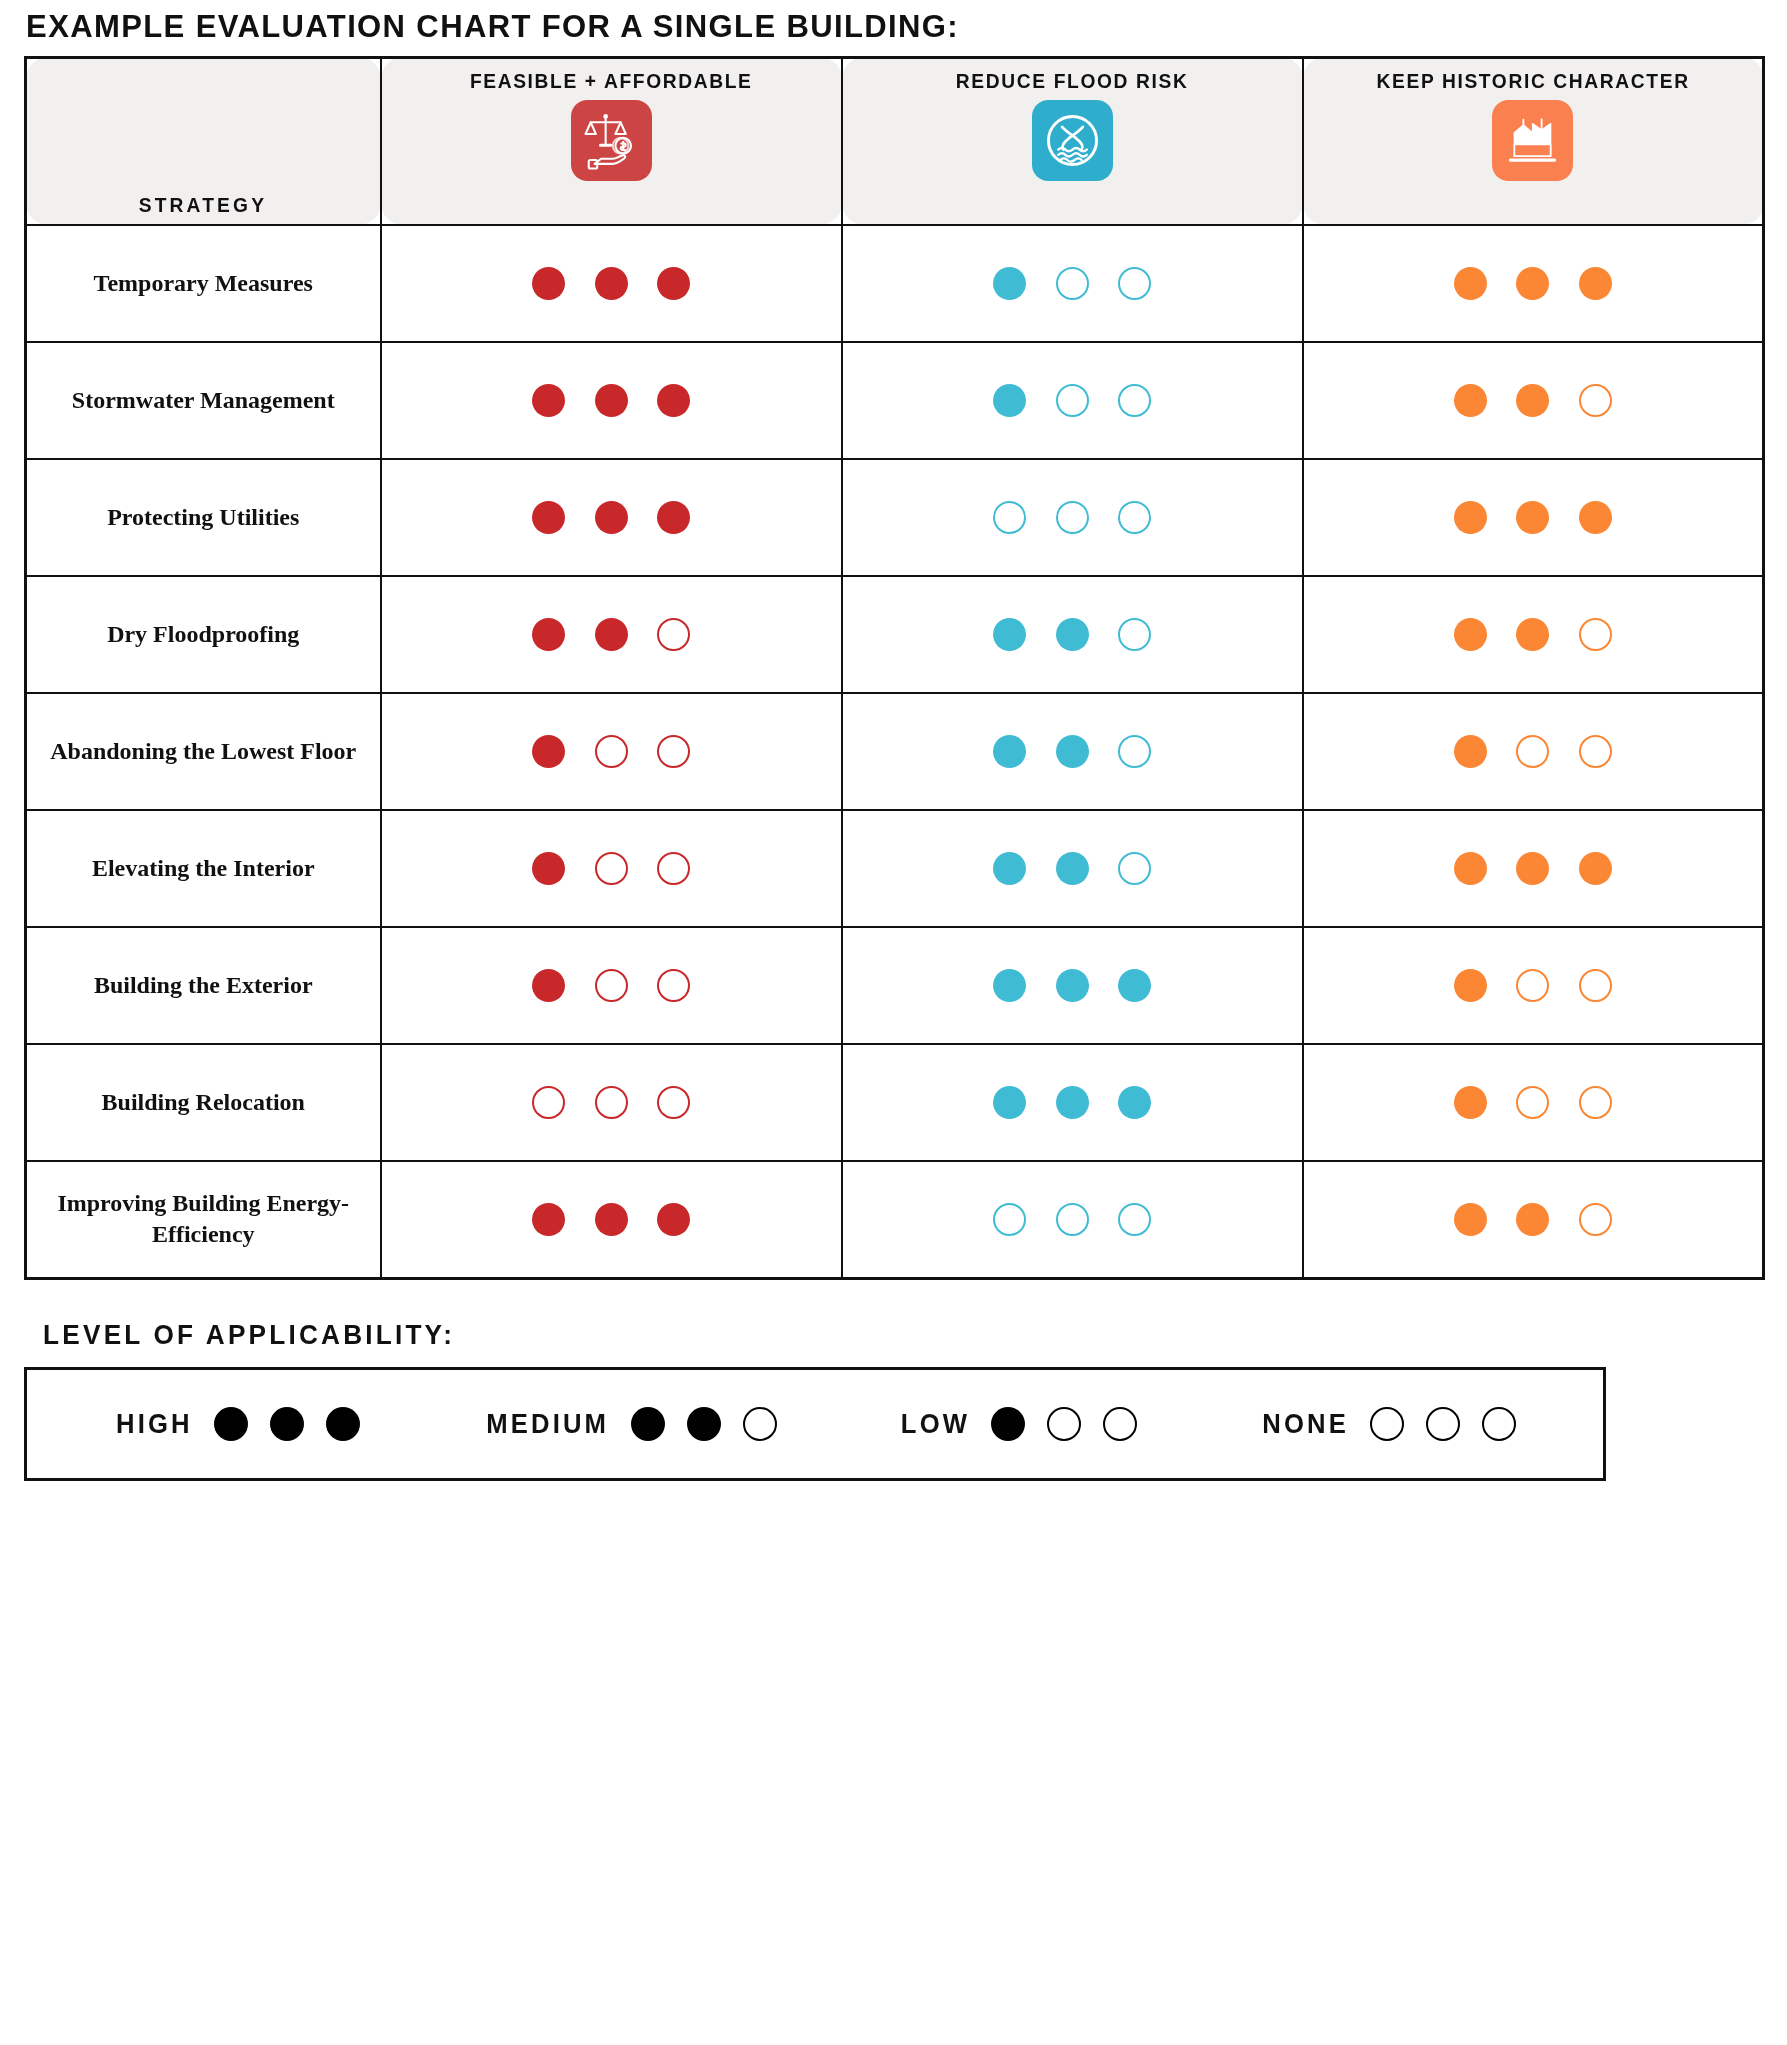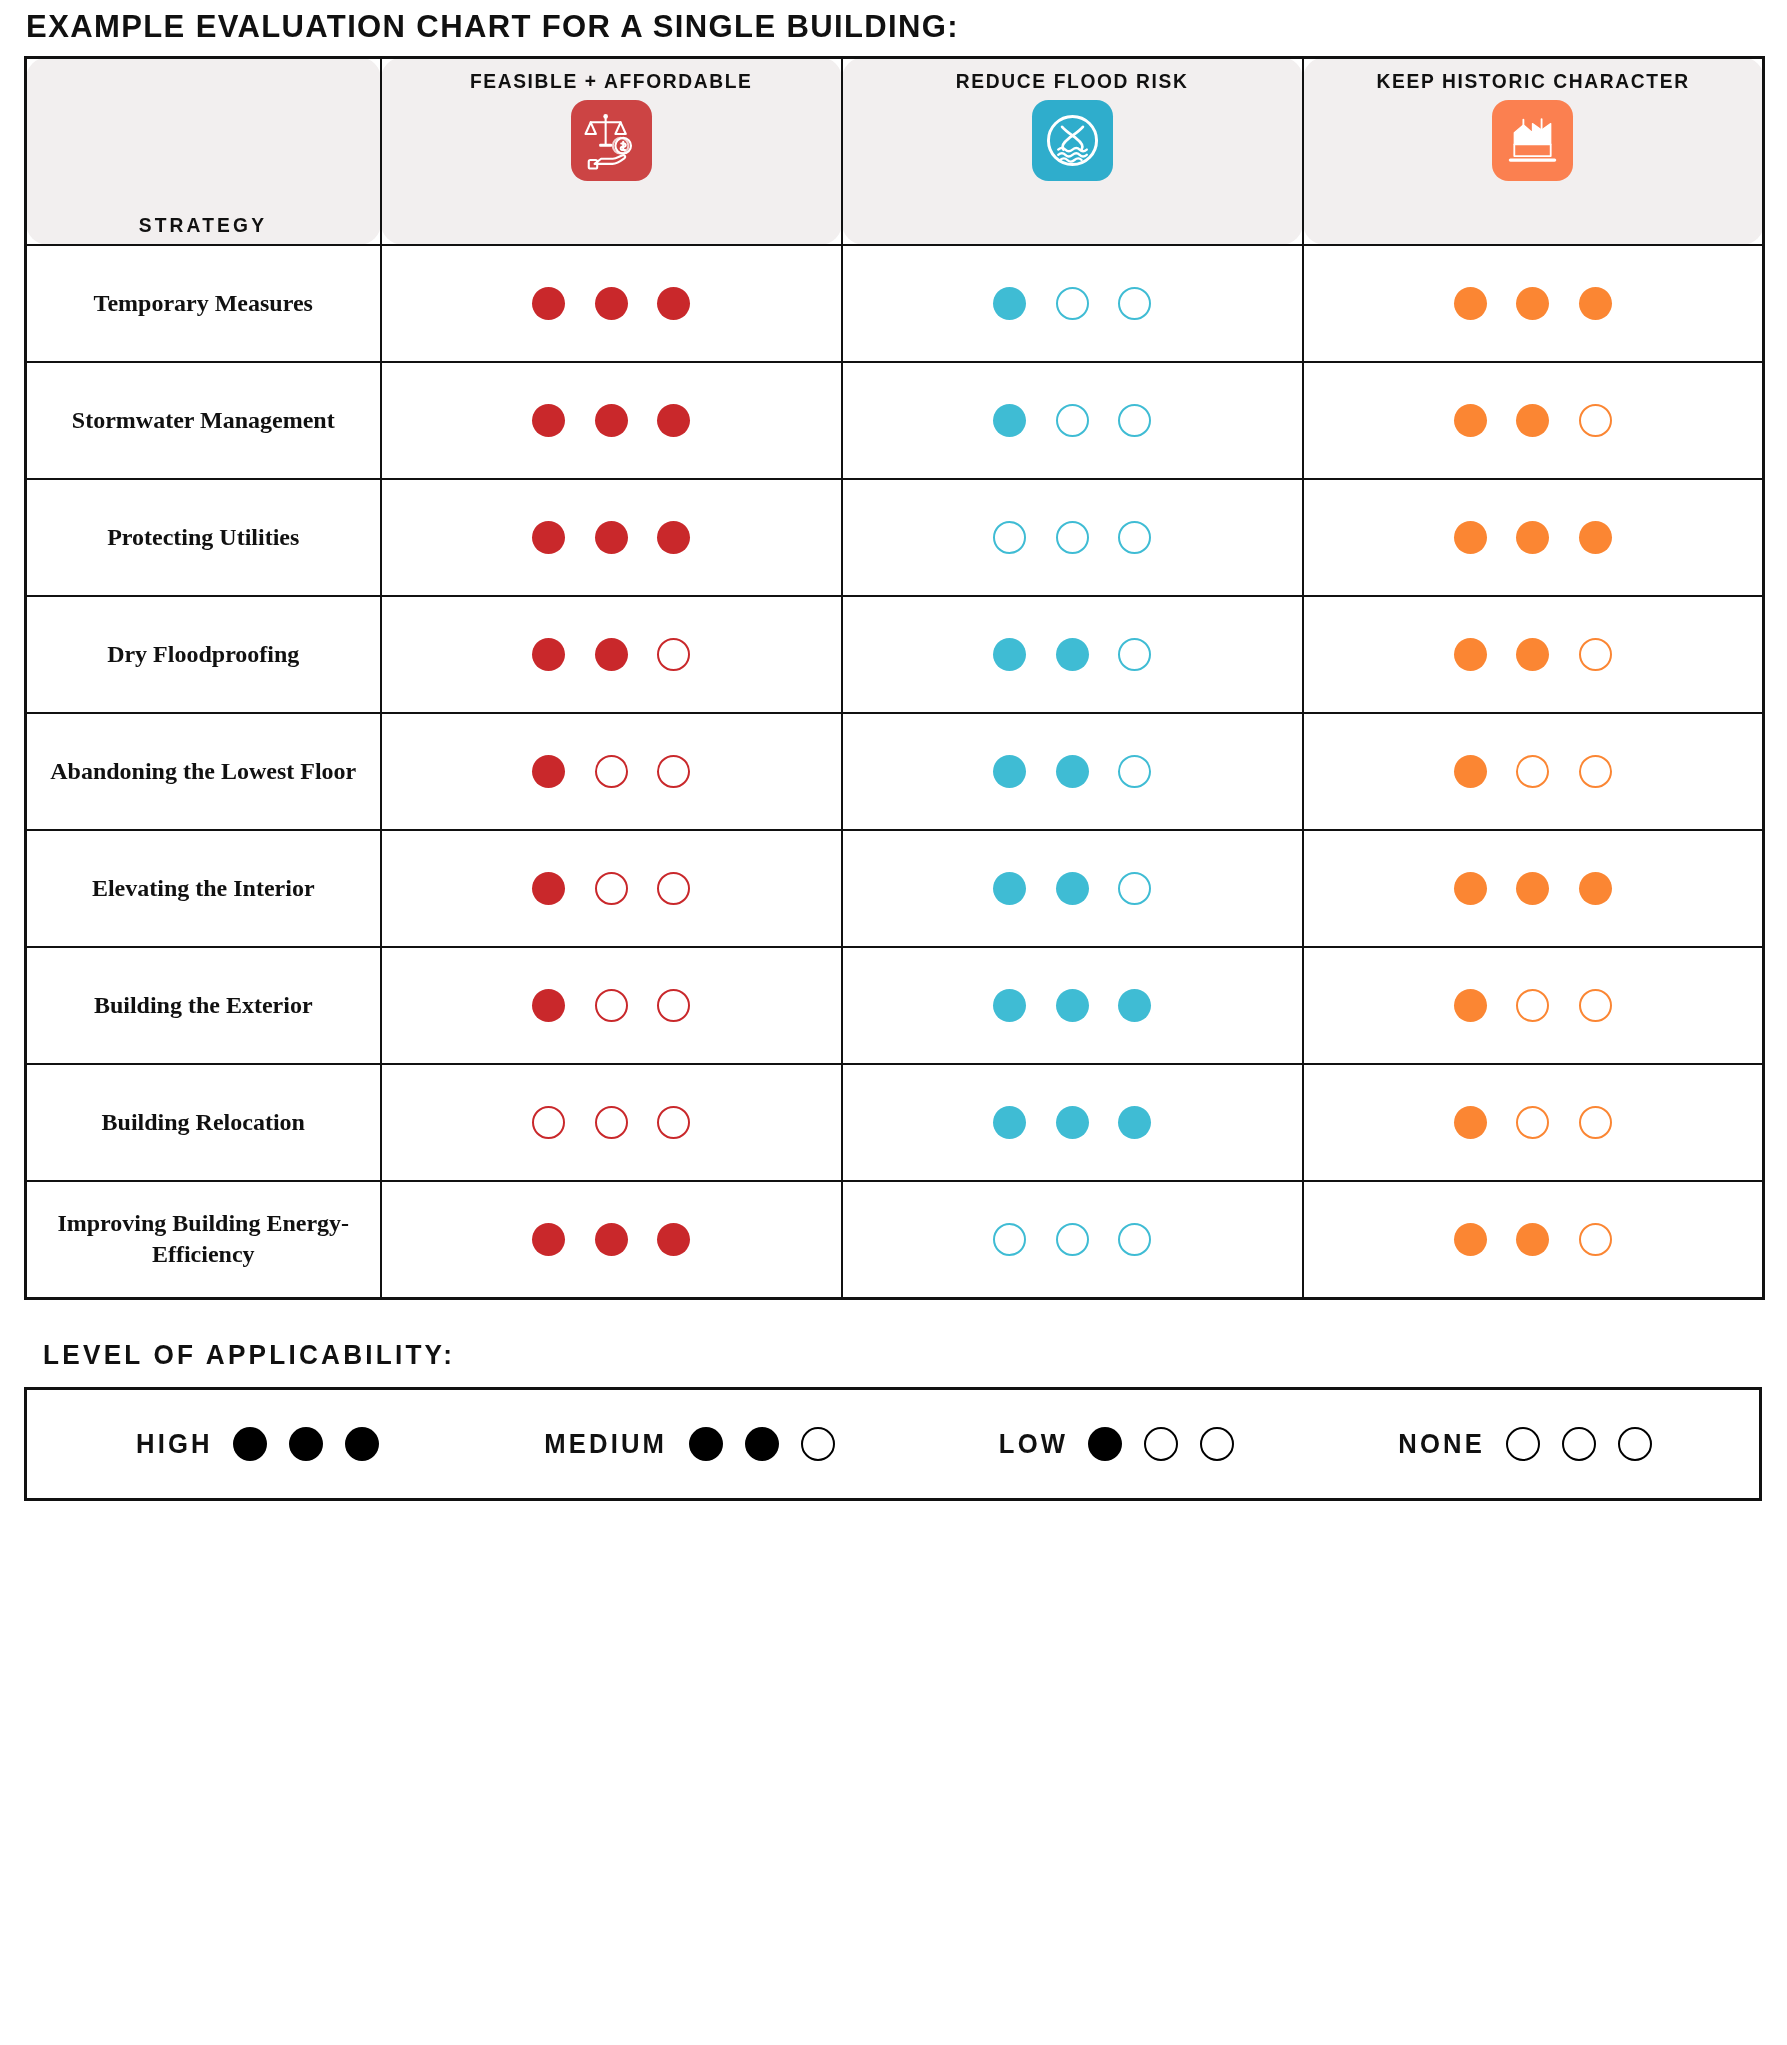--- a/index.html
+++ b/index.html
@@ -47,21 +47,21 @@
 
   .matrix th, .matrix td {
     border: 2.2px solid #111111;
     vertical-align: middle;
     text-align: center;
   }
 
   
   thead th {
     background: #F2EFEF;
-    height: 188px;
+    height: 168px;
     padding: 11px 5.5px 8.7px;
     border-radius: 22px;
   }
   .hdr-label {
     font-family: "Liberation Sans", sans-serif;
     font-weight: 800;
     font-size: 20px;
     letter-spacing: 1.7px;
     color: #111111;
     line-height: 1.1;
@@ -131,21 +131,21 @@
     font-weight: 800;
     font-size: 27px;
     letter-spacing: 3.3px;
     color: #111111;
     padding: 40px 0 16.4px 19.7px;
     white-space: nowrap;
     transform: scaleX(0.97);
     transform-origin: left center;
   }
   .legend-box {
-    width: 1738px;
+    width: 1582px;
     height: 114px;
     border: 3.3px solid #111111;
     display: flex;
     align-items: center;
     justify-content: space-around;
     padding: 0 26px;
   }
   .legend-item {
     display: flex;
     align-items: center;

